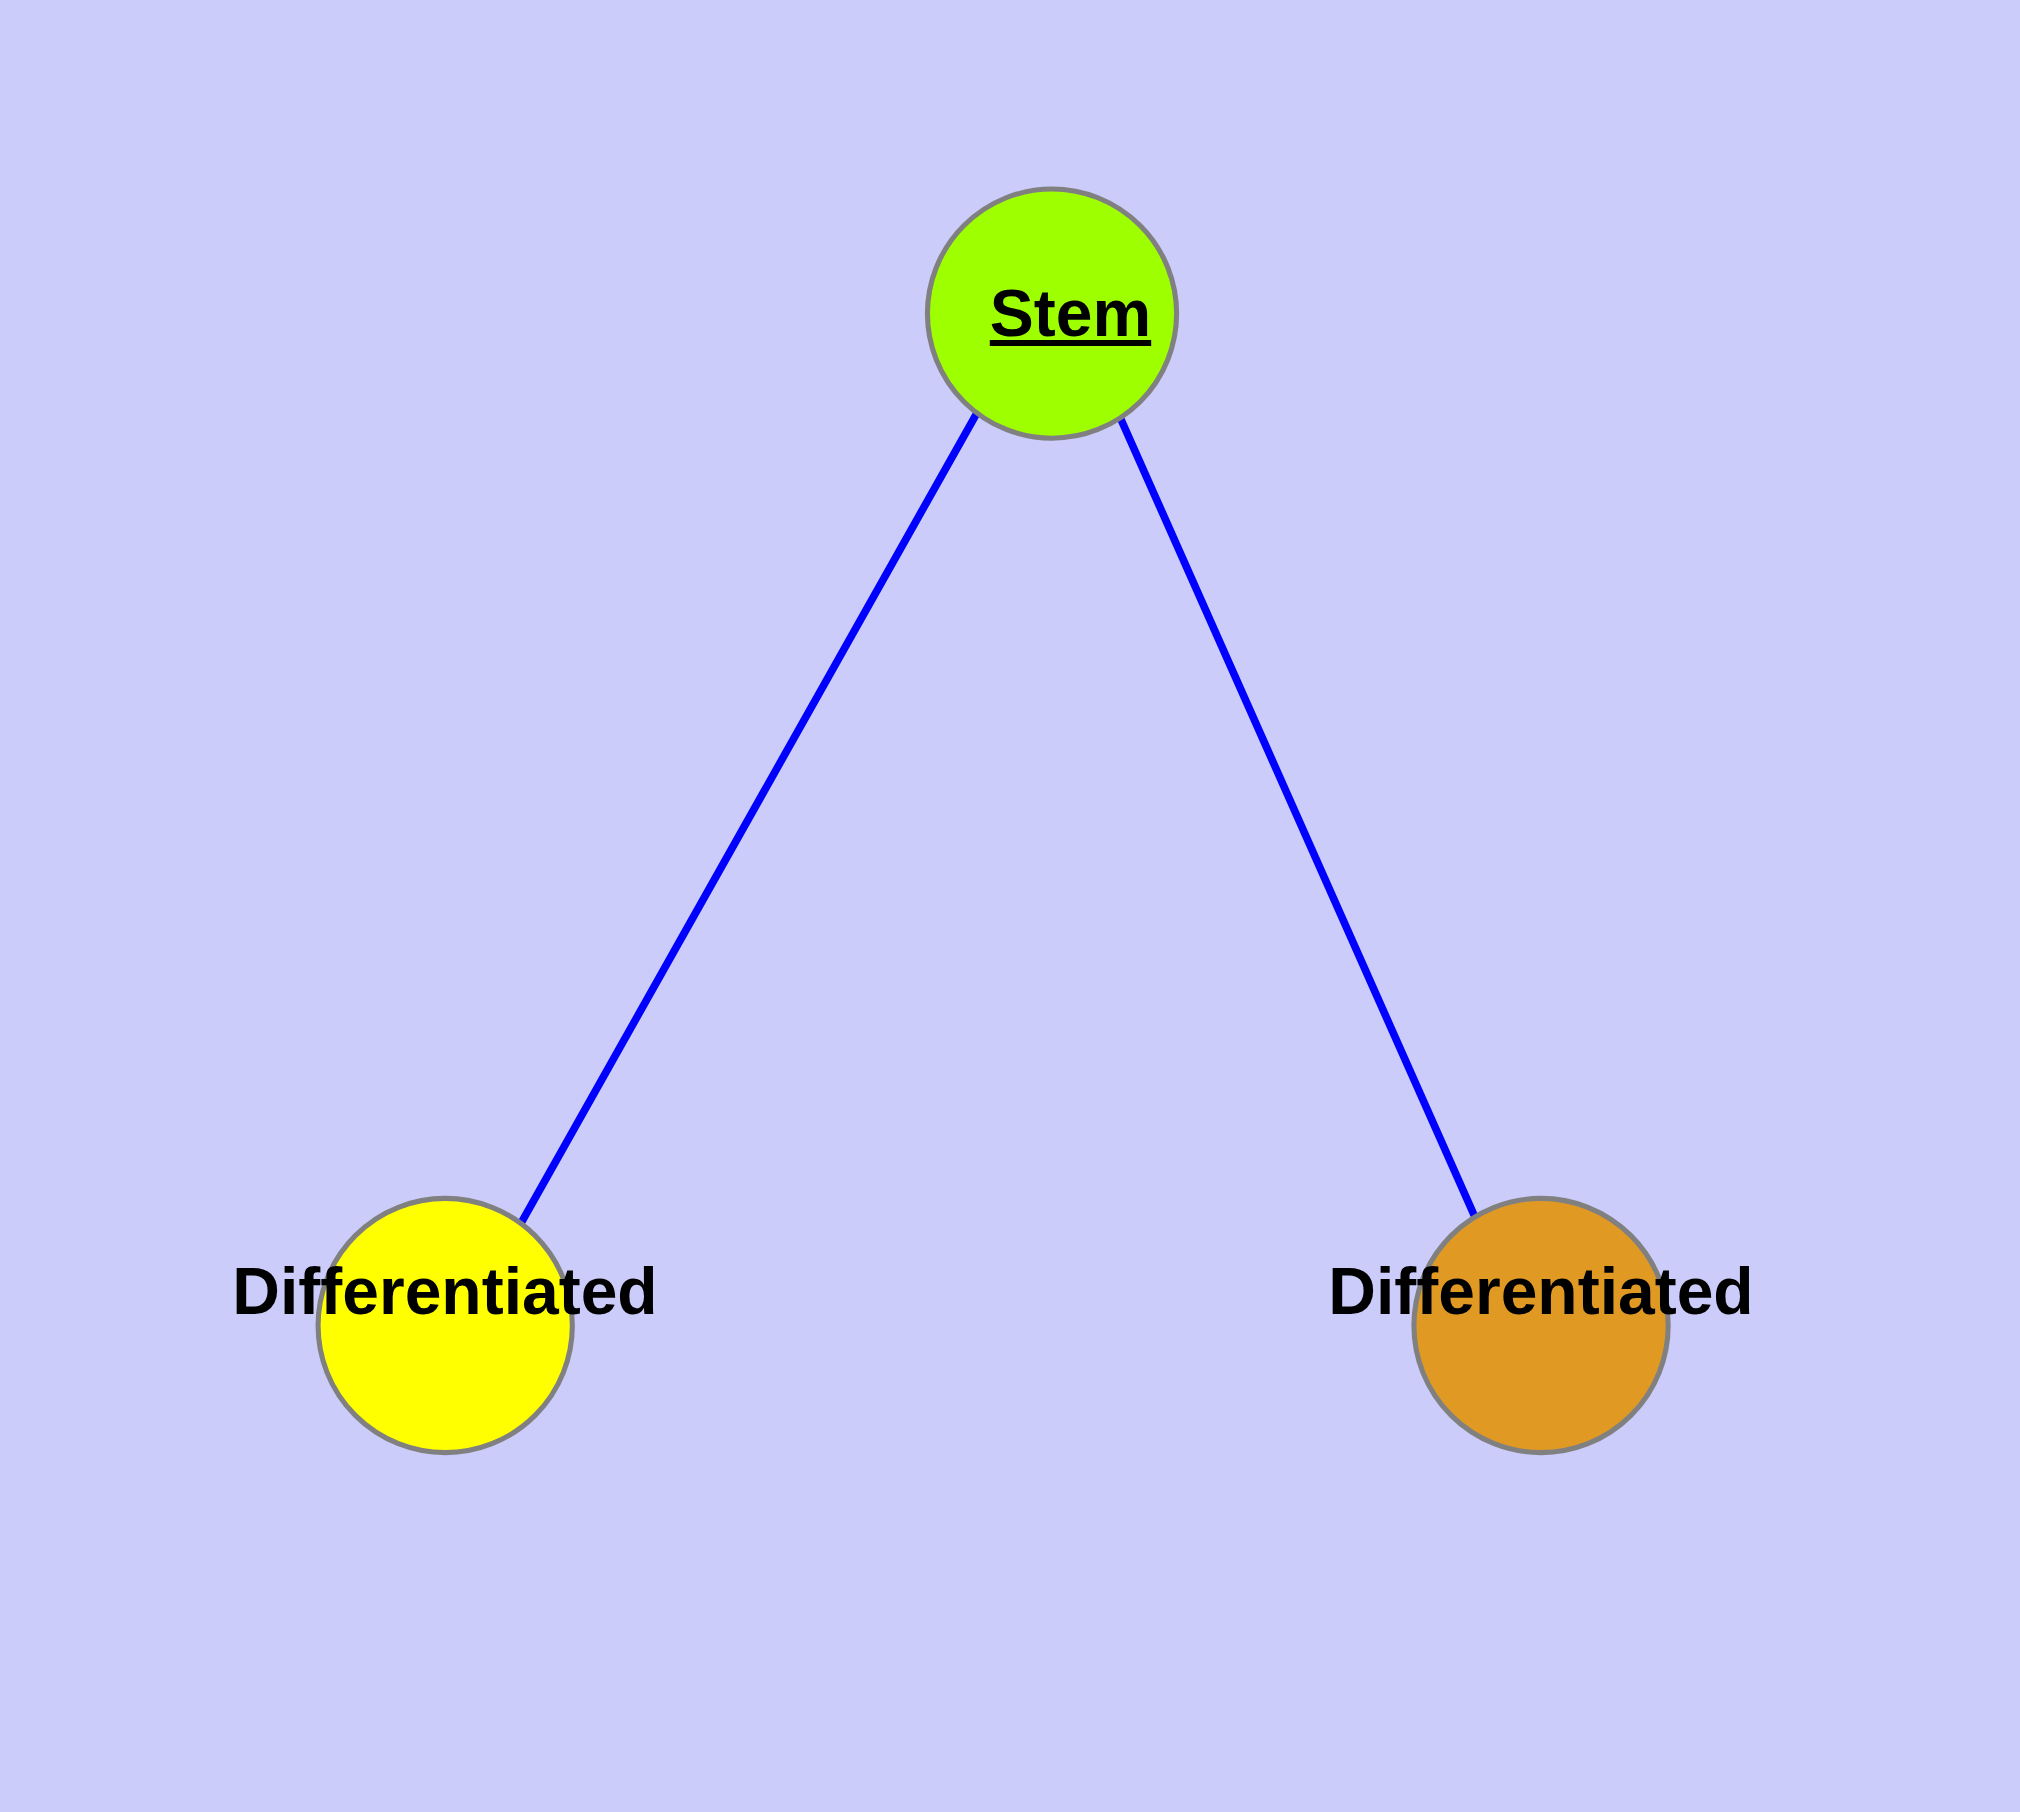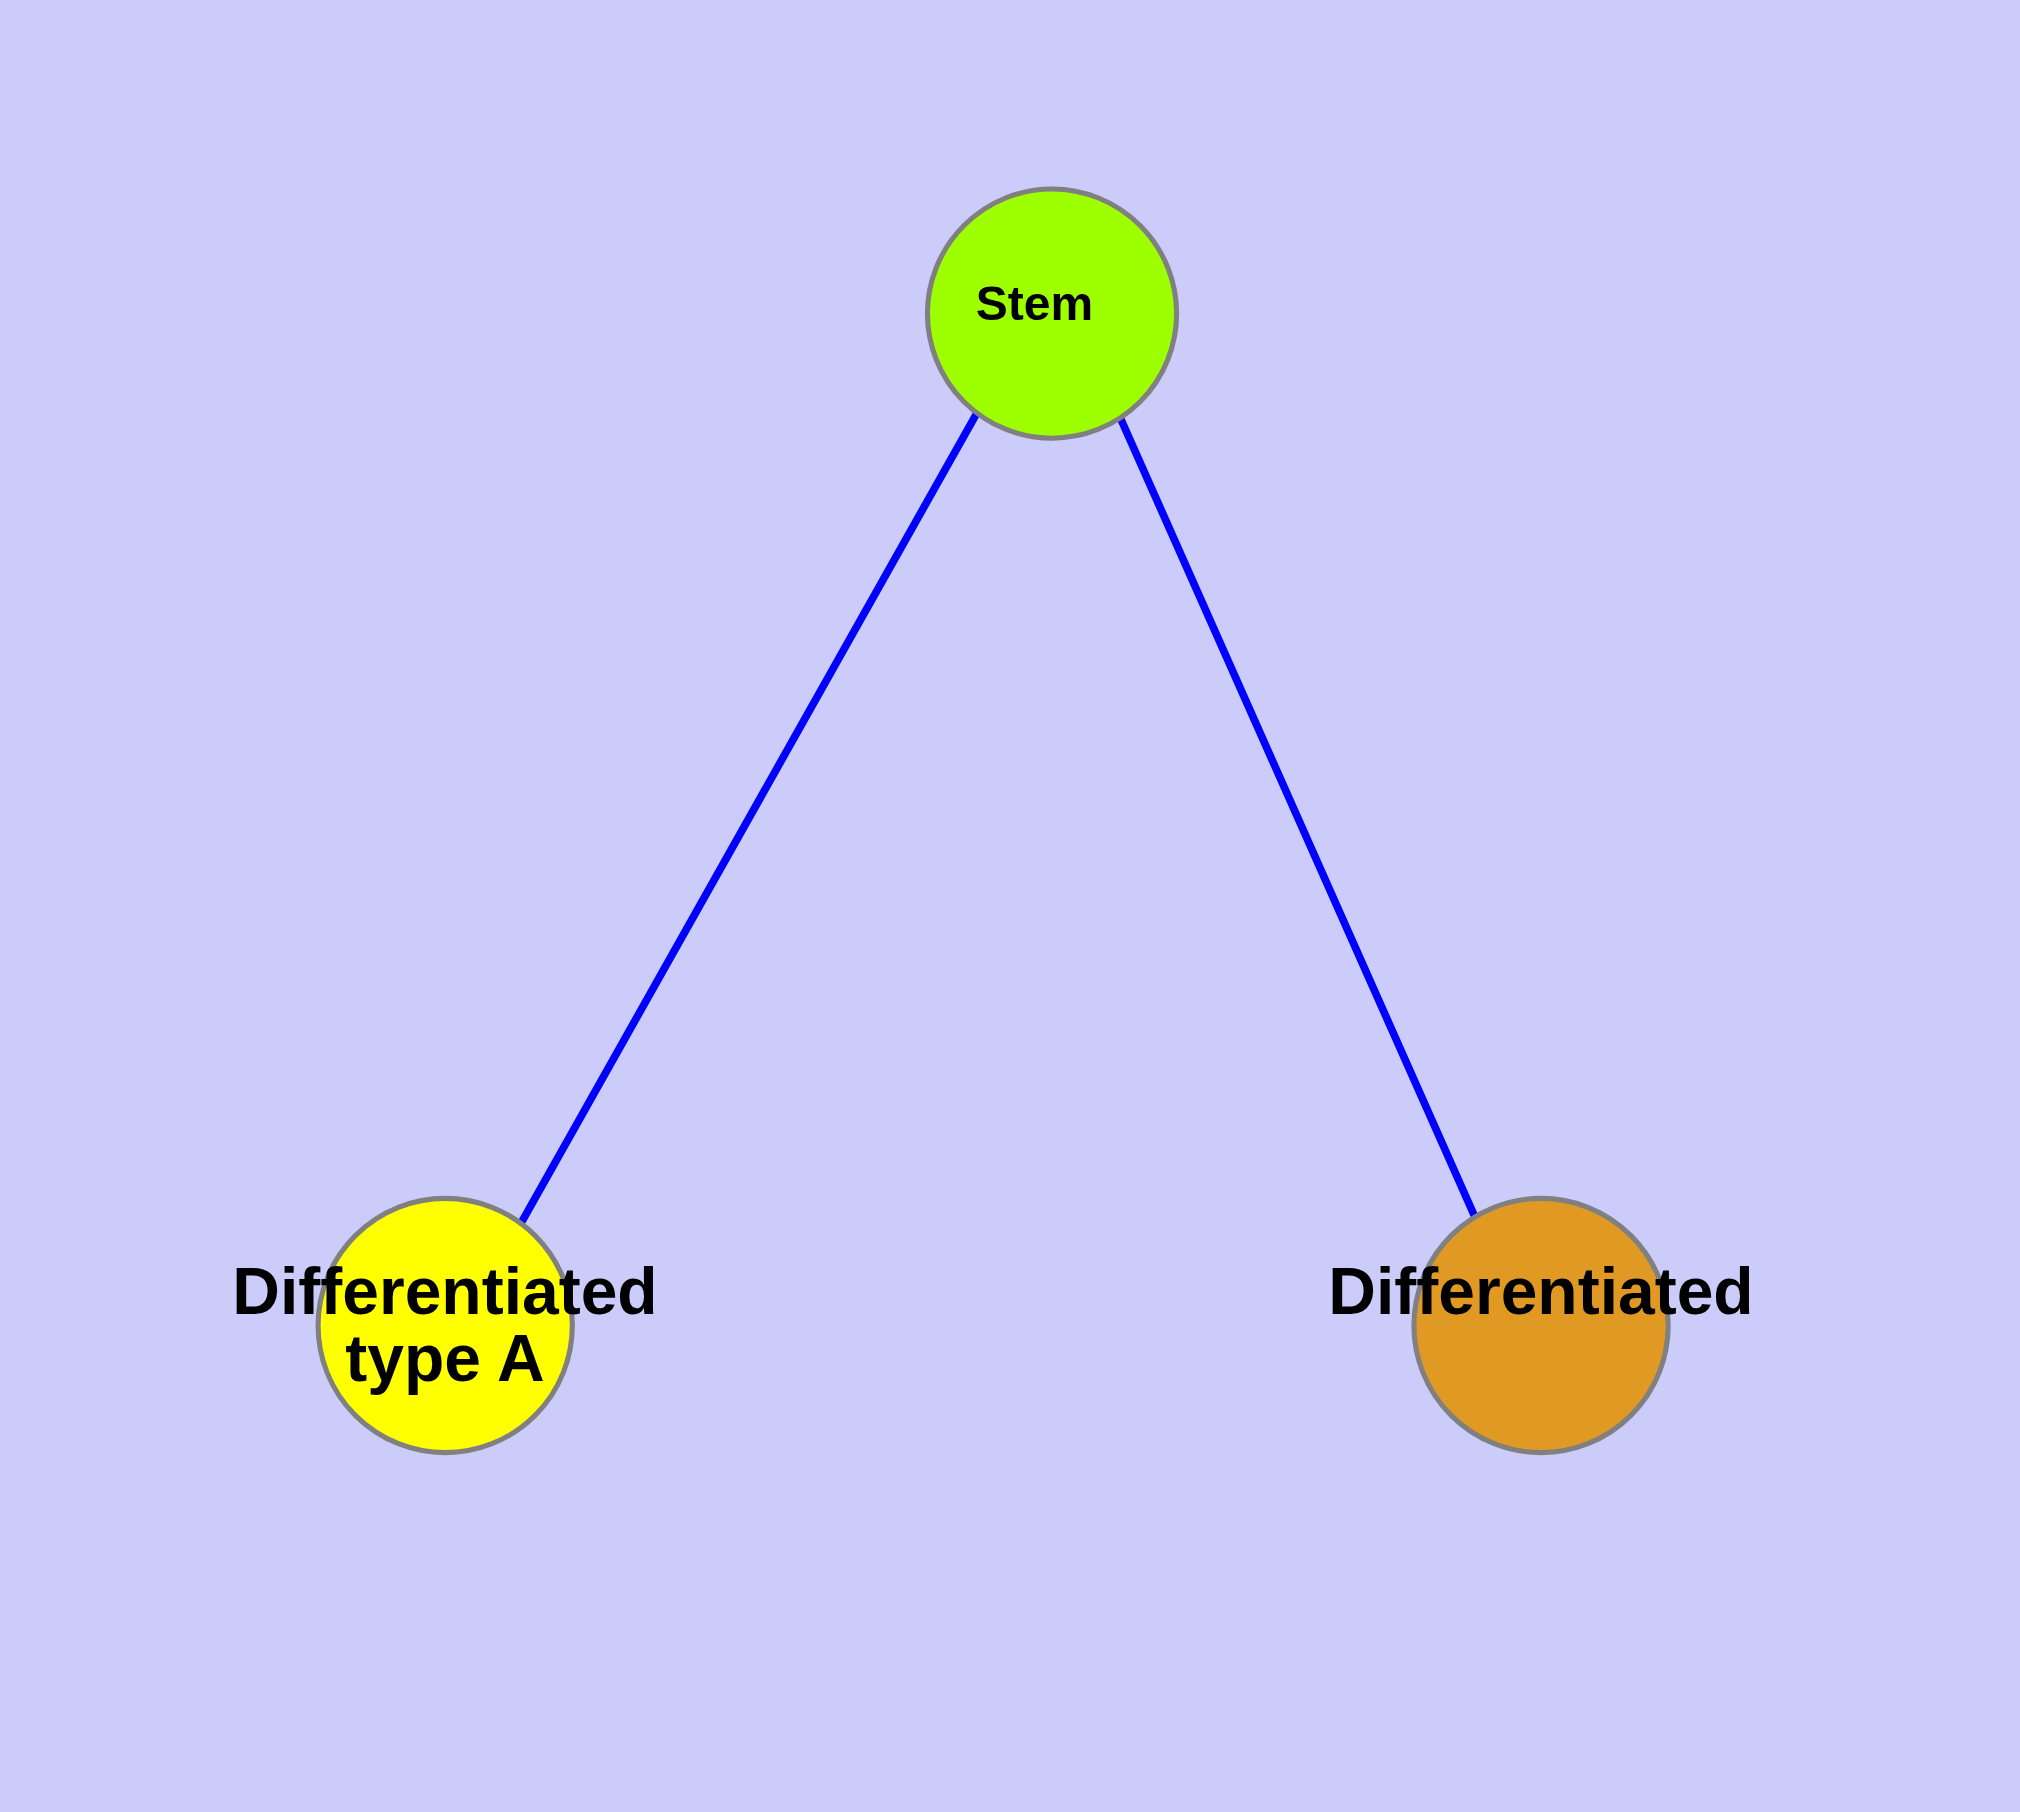--- a/index.html
+++ b/index.html
@@ -81,20 +81,20 @@
       <line id="edge-stem-diff-b" stroke-linecap="round" x1="1322" y1="494" x2="1740" y2="1436" stroke="#0000ff" stroke-width="9"></line>
     </g>
 
     <g id="nodes-group">
       <circle id="node-stem" cx="1241" cy="370" r="147" fill="#9eff00" stroke="#808080" stroke-width="6"></circle>
       <circle id="node-diff-a" cx="525" cy="1564" r="150" fill="#ffff00" stroke="#808080" stroke-width="6"></circle>
       <circle id="node-diff-b" cx="1818" cy="1564" r="150" fill="#e09a24" stroke="#808080" stroke-width="6"></circle>
     </g>
   </svg>
 
-  <div class="node-label single" id="label-stem" style="font-size: 48px; color: rgb(0, 0, 0); font-weight: bold; left: 780px; top: 280px;"><span>Stem</span></div>
+  <div class="node-label single" id="label-stem" style="font-size: 66px; color: rgb(0, 0, 0); font-weight: bold; left: 816px; top: 280px; text-decoration: underline;"><span>Stem</span></div>
 
-  <div class="node-label double" id="label-type-a" style="font-size: 66px; color: rgb(0, 0, 0); font-weight: bold; left: 89px; top: 1258px;"><span>Differentiated</span><br><span>type A</span></div>
+  <div class="node-label double" id="label-type-a" style="font-size: 66px; color: rgb(0, 0, 0); font-weight: bold; left: 89px; top: 1258px;"><span>Differentiated</span><br></div>
 
   <div class="node-label double" id="label-type-b" style="font-size: 66px; color: rgb(0, 0, 0); font-weight: bold; left: 1185px; top: 1258px;"><span>Differentiated</span><br></div>
 
 </div>
 
 
 </body></html>

